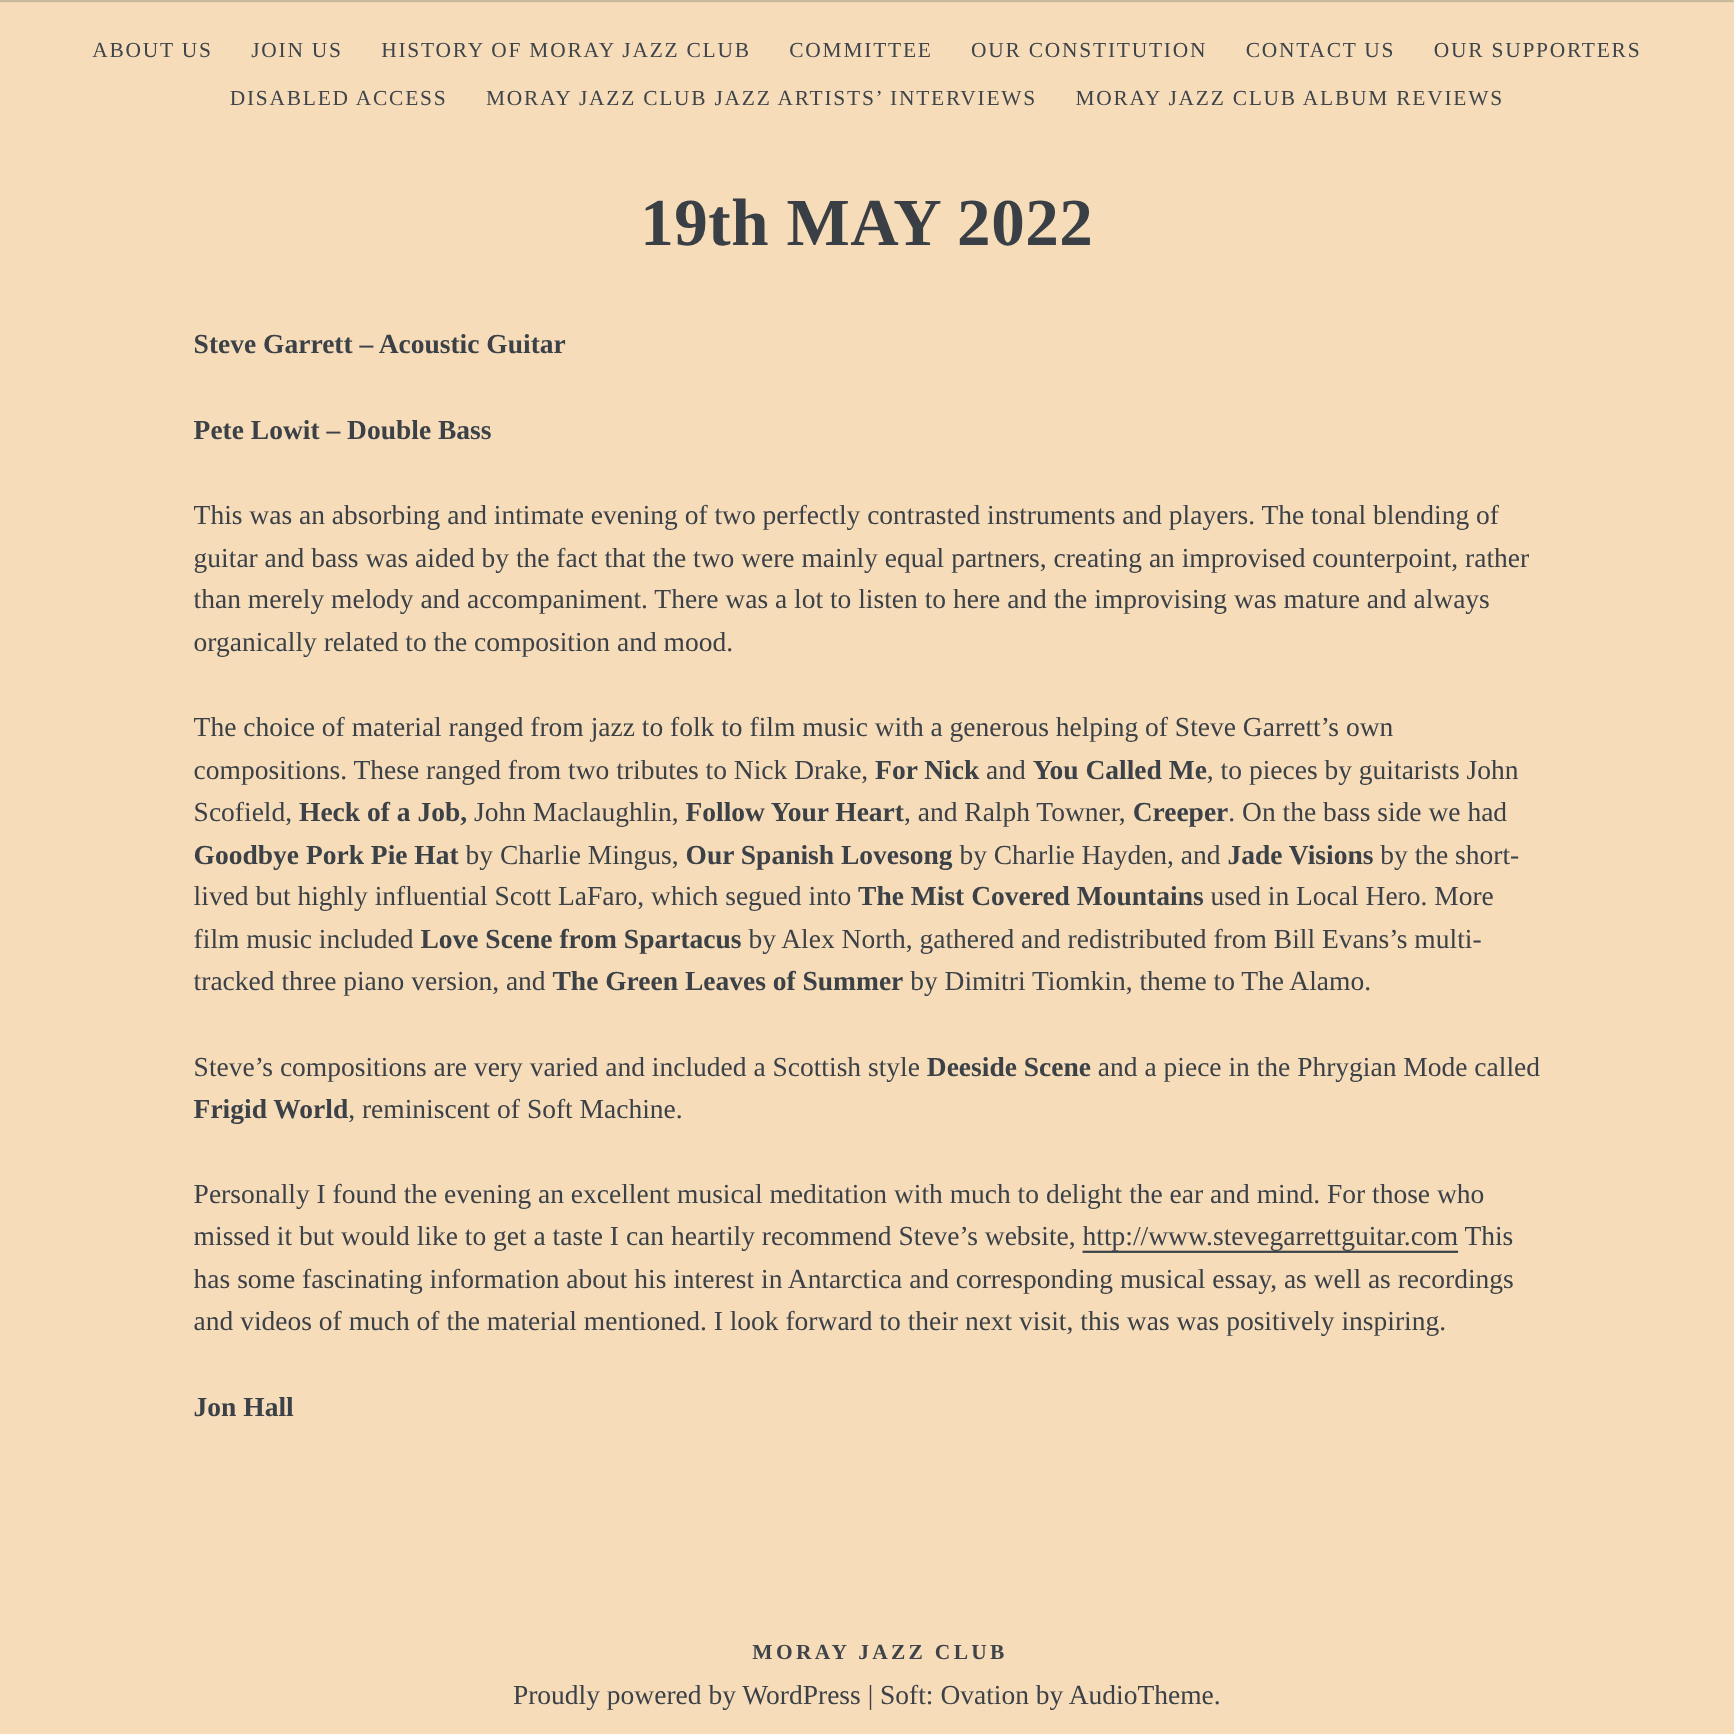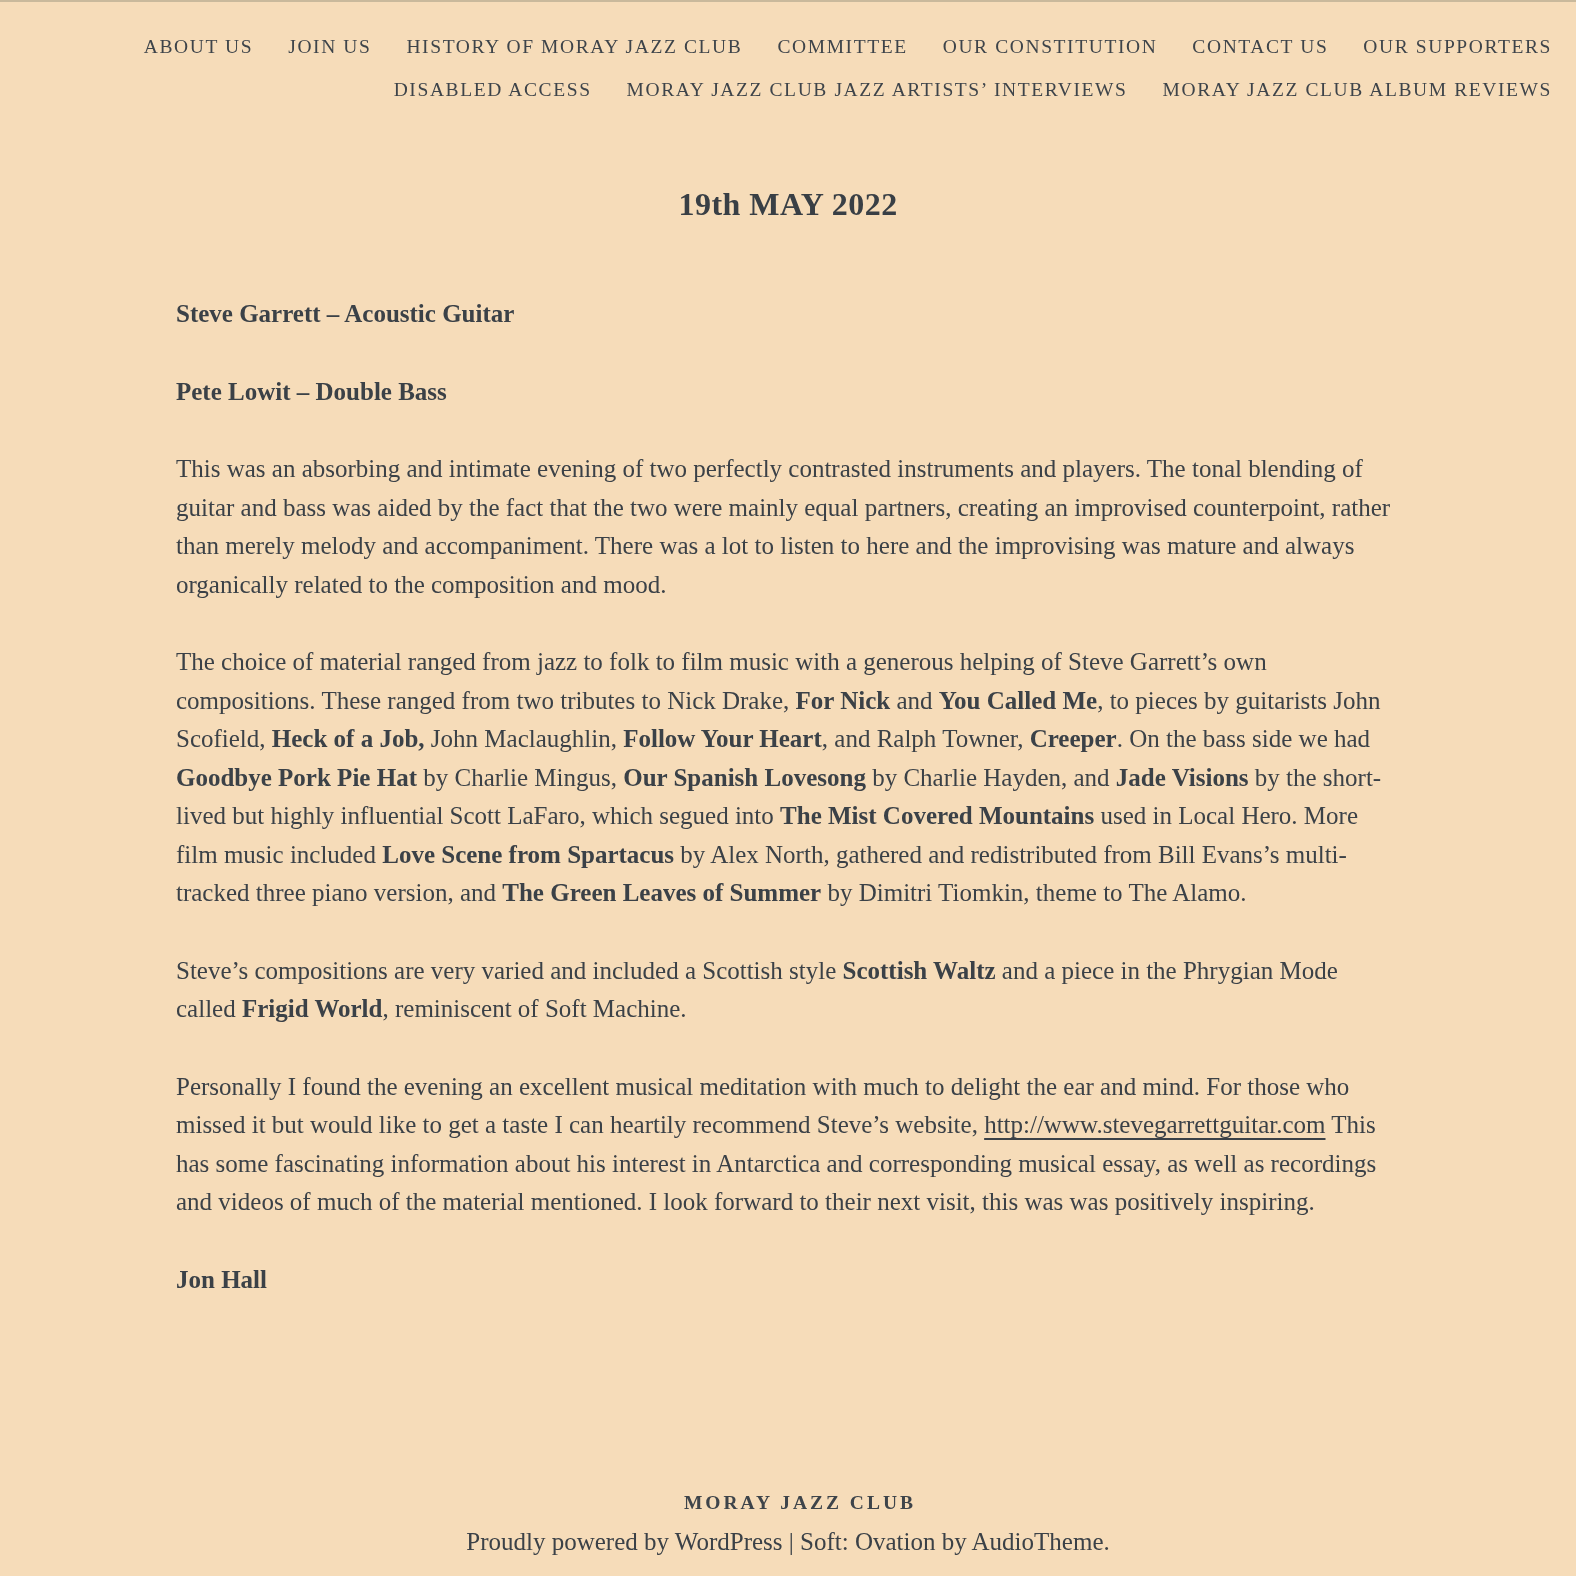--- a/index.html
+++ b/index.html
@@ -16,40 +16,40 @@
     border-top: 2px solid #c9b99c;
   }
 
   
   nav.main-nav {
     max-width: 1548px;
     margin: 0 auto;
     padding: 30px 10px 0;
     display: flex;
     flex-wrap: wrap;
-    justify-content: flex-end;
+    justify-content: center;
     column-gap: 35px;
     row-gap: 13px;
     font-size: 19.5px;
     line-height: 30px;
     letter-spacing: 1.6px;
     text-transform: uppercase;
   }
   nav.main-nav a {
     color: #3e444a;
     text-decoration: none;
     white-space: nowrap;
     cursor: pointer;
   }
 
   
   h1.post-title {
     margin: 70px 0 0;
     text-align: center;
-    font-size: 32px;
+    font-size: 61px;
     line-height: 58px;
     font-weight: bold;
     color: #393f45;
     letter-spacing: 0.5px;
   }
 
   
   article.post-content {
     width: 1224px;
     max-width: calc(100% - 120px);
@@ -113,21 +113,21 @@
   <a>MORAY JAZZ CLUB ALBUM REVIEWS</a>
 </nav>
 
 <h1 class="post-title">19th MAY 2022</h1>
 
 <article class="post-content">
   <p><strong>Steve Garrett – Acoustic Guitar</strong></p>
   <p><strong>Pete Lowit – Double Bass</strong></p>
   <p><span>This was an absorbing and intimate evening of two perfectly contrasted instruments and players. The tonal blending of guitar and bass was aided by the fact that the two were mainly equal partners, creating an improvised counterpoint, rather than merely melody and accompaniment. There was a lot to listen to here and the improvising was mature and always organically related to the composition and mood.</span></p>
   <p><span>The choice of material ranged from jazz to folk to film music with a generous helping of Steve Garrett’s own compositions. These ranged from two tributes to Nick Drake, </span><strong>For Nick</strong><span> and </span><strong>You Called Me</strong><span>, to pieces by guitarists John Scofield, </span><strong>Heck of a Job,</strong><span> John Maclaughlin, </span><strong>Follow Your Heart</strong><span>, and Ralph Towner, </span><strong>Creeper</strong><span>. On the bass side we had </span><strong>Goodbye Pork Pie Hat</strong><span> by Charlie Mingus, </span><strong>Our Spanish Lovesong</strong><span> by Charlie Hayden, and </span><strong>Jade Visions</strong><span> by the short-lived but highly influential Scott LaFaro, which segued into </span><strong>The Mist Covered Mountains</strong><span> used in Local Hero. More film music included </span><strong>Love Scene from Spartacus</strong><span> by Alex North, gathered and redistributed from Bill Evans’s multi-tracked three piano version, and </span><strong>The Green Leaves of Summer</strong><span> by Dimitri Tiomkin, theme to The Alamo.</span></p>
-  <p><span>Steve’s compositions are very varied and included a Scottish style </span><strong>Scottish Waltz</strong><span> and a piece in the Phrygian Mode called </span><strong>Frigid World</strong><span>, reminiscent of Soft Machine.</span></p>
+  <p><span>Steve’s compositions are very varied and included a Scottish style </span><strong>Deeside Scene</strong><span> and a piece in the Phrygian Mode called </span><strong>Frigid World</strong><span>, reminiscent of Soft Machine.</span></p>
   <p><span>Personally I found the evening an excellent musical meditation with much to delight the ear and mind. For those who missed it but would like to get a taste I can heartily recommend Steve’s website, </span><a class="text-link">http://www.stevegarrettguitar.com</a><span> This has some fascinating information about his interest in Antarctica and corresponding musical essay, as well as recordings and videos of much of the material mentioned. I look forward to their next visit, this was was positively inspiring.</span></p>
   <p><strong>Jon Hall</strong></p>
 </article>
 
 <footer class="site-footer">
   <a class="site-name">MORAY JAZZ CLUB</a>
   <p class="credits"><a>Proudly powered by WordPress</a><span> | Soft: Ovation by </span><a>AudioTheme.</a></p>
 </footer>
 
 </body></html>

